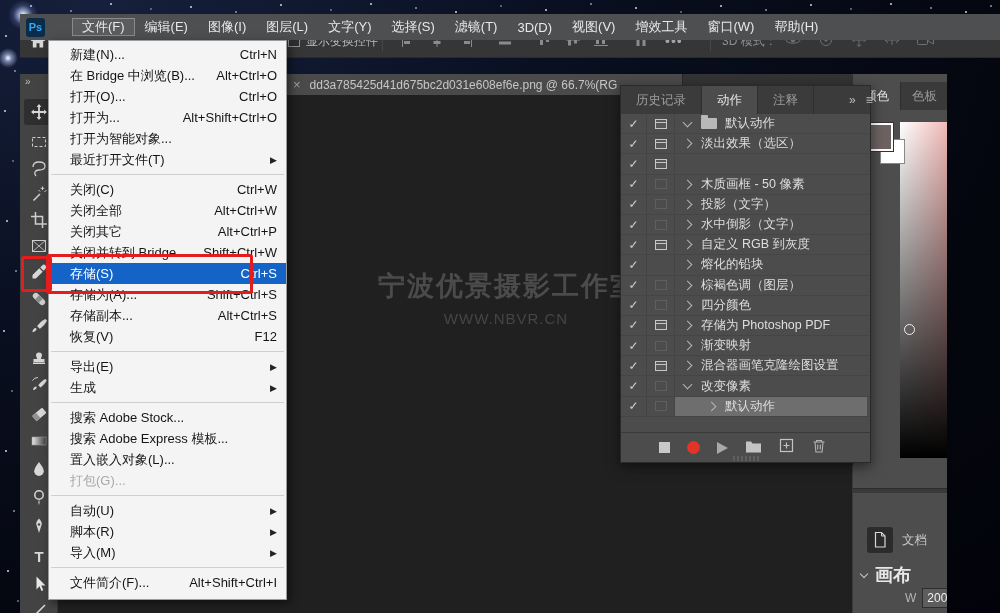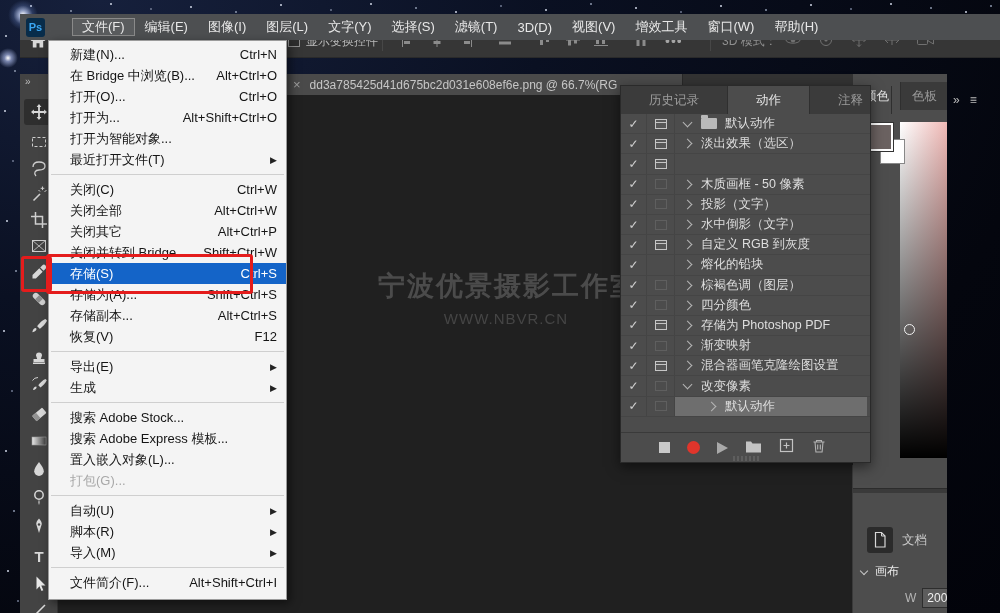--- a/index.html
+++ b/index.html
@@ -49,21 +49,21 @@
 #canvas{position:absolute;left:58px;top:95px;width:817px;height:518px;background:#202020;z-index:1}
 #watermark{position:absolute;left:378px;top:268px;width:256px;text-align:center;z-index:2}
 #watermark .w1{font-size:27px;font-weight:bold;color:#4b4b4b;letter-spacing:2px;white-space:nowrap}
 #watermark .w2{font-size:15px;color:#454545;letter-spacing:1px;margin-top:6px}
 #canv-scroll{position:absolute;left:852px;top:465px;width:15px;height:148px;background:#7a7a7a;border-left:1px solid #3a3a3a;z-index:3}
 #canv-scroll2{position:absolute;left:867px;top:465px;width:8px;height:148px;background:#3e3e3e;z-index:3}
 
 #apanel{position:absolute;left:620px;top:85px;width:251px;height:378px;background:#4c4c4c;border:1px solid #2a2a2a;
   box-shadow:0 4px 12px rgba(0,0,0,.5);z-index:10;display:flex;flex-direction:column}
 #apanel .ptabs{height:28px;background:#3b3b3b;display:flex;align-items:stretch;font-size:12.5px;flex:0 0 auto}
-.ptab{padding:0 28px;display:flex;align-items:center;color:#9c9c9c;border-right:1px solid #2f2f2f;white-space:nowrap}
+.ptab{padding:0 15px;display:flex;align-items:center;color:#9c9c9c;border-right:1px solid #2f2f2f;white-space:nowrap}
 .ptab.active{background:#4c4c4c;color:#e6e6e6}
 .ptabs .spacer{flex:1;border-right:none}
 .phead-ic{color:#bdbdbd;font-size:12px;display:flex;align-items:center;padding:0 5px}
 .arows{flex:0 0 auto}
 .arow{display:flex;align-items:stretch;height:20.2px;border-bottom:1px solid #454545;font-size:12.5px}
 .c-chk{width:26px;display:flex;align-items:center;justify-content:center;color:#cfcfcf;font-size:12px;border-right:1px solid #444;flex:0 0 auto}
 .c-dlg{width:28px;display:flex;align-items:center;justify-content:center;border-right:1px solid #444;flex:0 0 auto}
 .dlg{width:12px;height:10px;border:1px solid #c6c6c6;position:relative;background:#585858}
 .dlg::after{content:"";position:absolute;left:0;right:0;top:2px;border-top:1px solid #c6c6c6}
 .dlg.empty{border-color:#5f5f5f;background:transparent}.dlg.empty::after{display:none}
@@ -102,21 +102,21 @@
   background:linear-gradient(to bottom,rgba(0,0,0,0) 0%,rgba(0,0,0,.55) 55%,#000 100%),
              linear-gradient(to right,#ffffff 0%,#f0b9b6 100%)}
 .grad-handle{position:absolute;left:51px;top:250px;width:11px;height:11px;border:1.5px solid #f2f2f2;border-radius:50%;z-index:2}
 .pp-div{position:absolute;left:0;top:414px;width:94px;height:5px;background:#3a3a3a;border-top:1px solid #2c2c2c}
 .pptabs{position:absolute;left:0;top:419px;width:94px;height:28px;background:#3f3f3f;display:flex;font-size:12.5px}
 .doc-row{position:absolute;left:14px;top:453px;display:flex;align-items:center}
 .doc-ic{width:26px;height:26px;background:#2b2b2b;border-radius:3px;display:flex;align-items:center;justify-content:center}
 .doc-lbl{color:#c9c9c9;font-size:12.5px;margin-left:9px}
 .canvas-row{position:absolute;left:6px;top:489px;display:flex;align-items:center}
 .canvas-row .cv2{width:6px;height:6px;border-right:1.5px solid #c9c9c9;border-bottom:1.5px solid #c9c9c9;transform:rotate(45deg);margin:-2px 8px 0 2px}
-.canvas-lbl{color:#e8e8e8;font-size:12px;font-weight:normal}
+.canvas-lbl{color:#e8e8e8;font-size:18px;font-weight:bold}
 .w-row{position:absolute;left:0;top:514px;width:94px;display:flex;align-items:center}
 .w-lbl{color:#b5b5b5;font-size:12px;margin-left:52px}
 .w-input{margin-left:6px;width:40px;height:20px;background:#5d5d5d;border:1px solid #2d2d2d;color:#efefef;font-size:12px;
   font-family:"Liberation Sans",sans-serif;padding:0 4px}
 
 #file-menu{position:absolute;left:48px;top:40px;width:239px;background:#f4f4f4;border:1px solid #9b9b9b;
   box-shadow:3px 3px 9px rgba(0,0,0,.5);padding:3px 0 6px 0;z-index:40;font-size:13px;color:#151515}
 .mi{height:21px;display:flex;align-items:center;padding:0 9px 0 21px;white-space:nowrap}
 .mi .ml{flex:1}
 .mi .ms{margin-left:10px}

